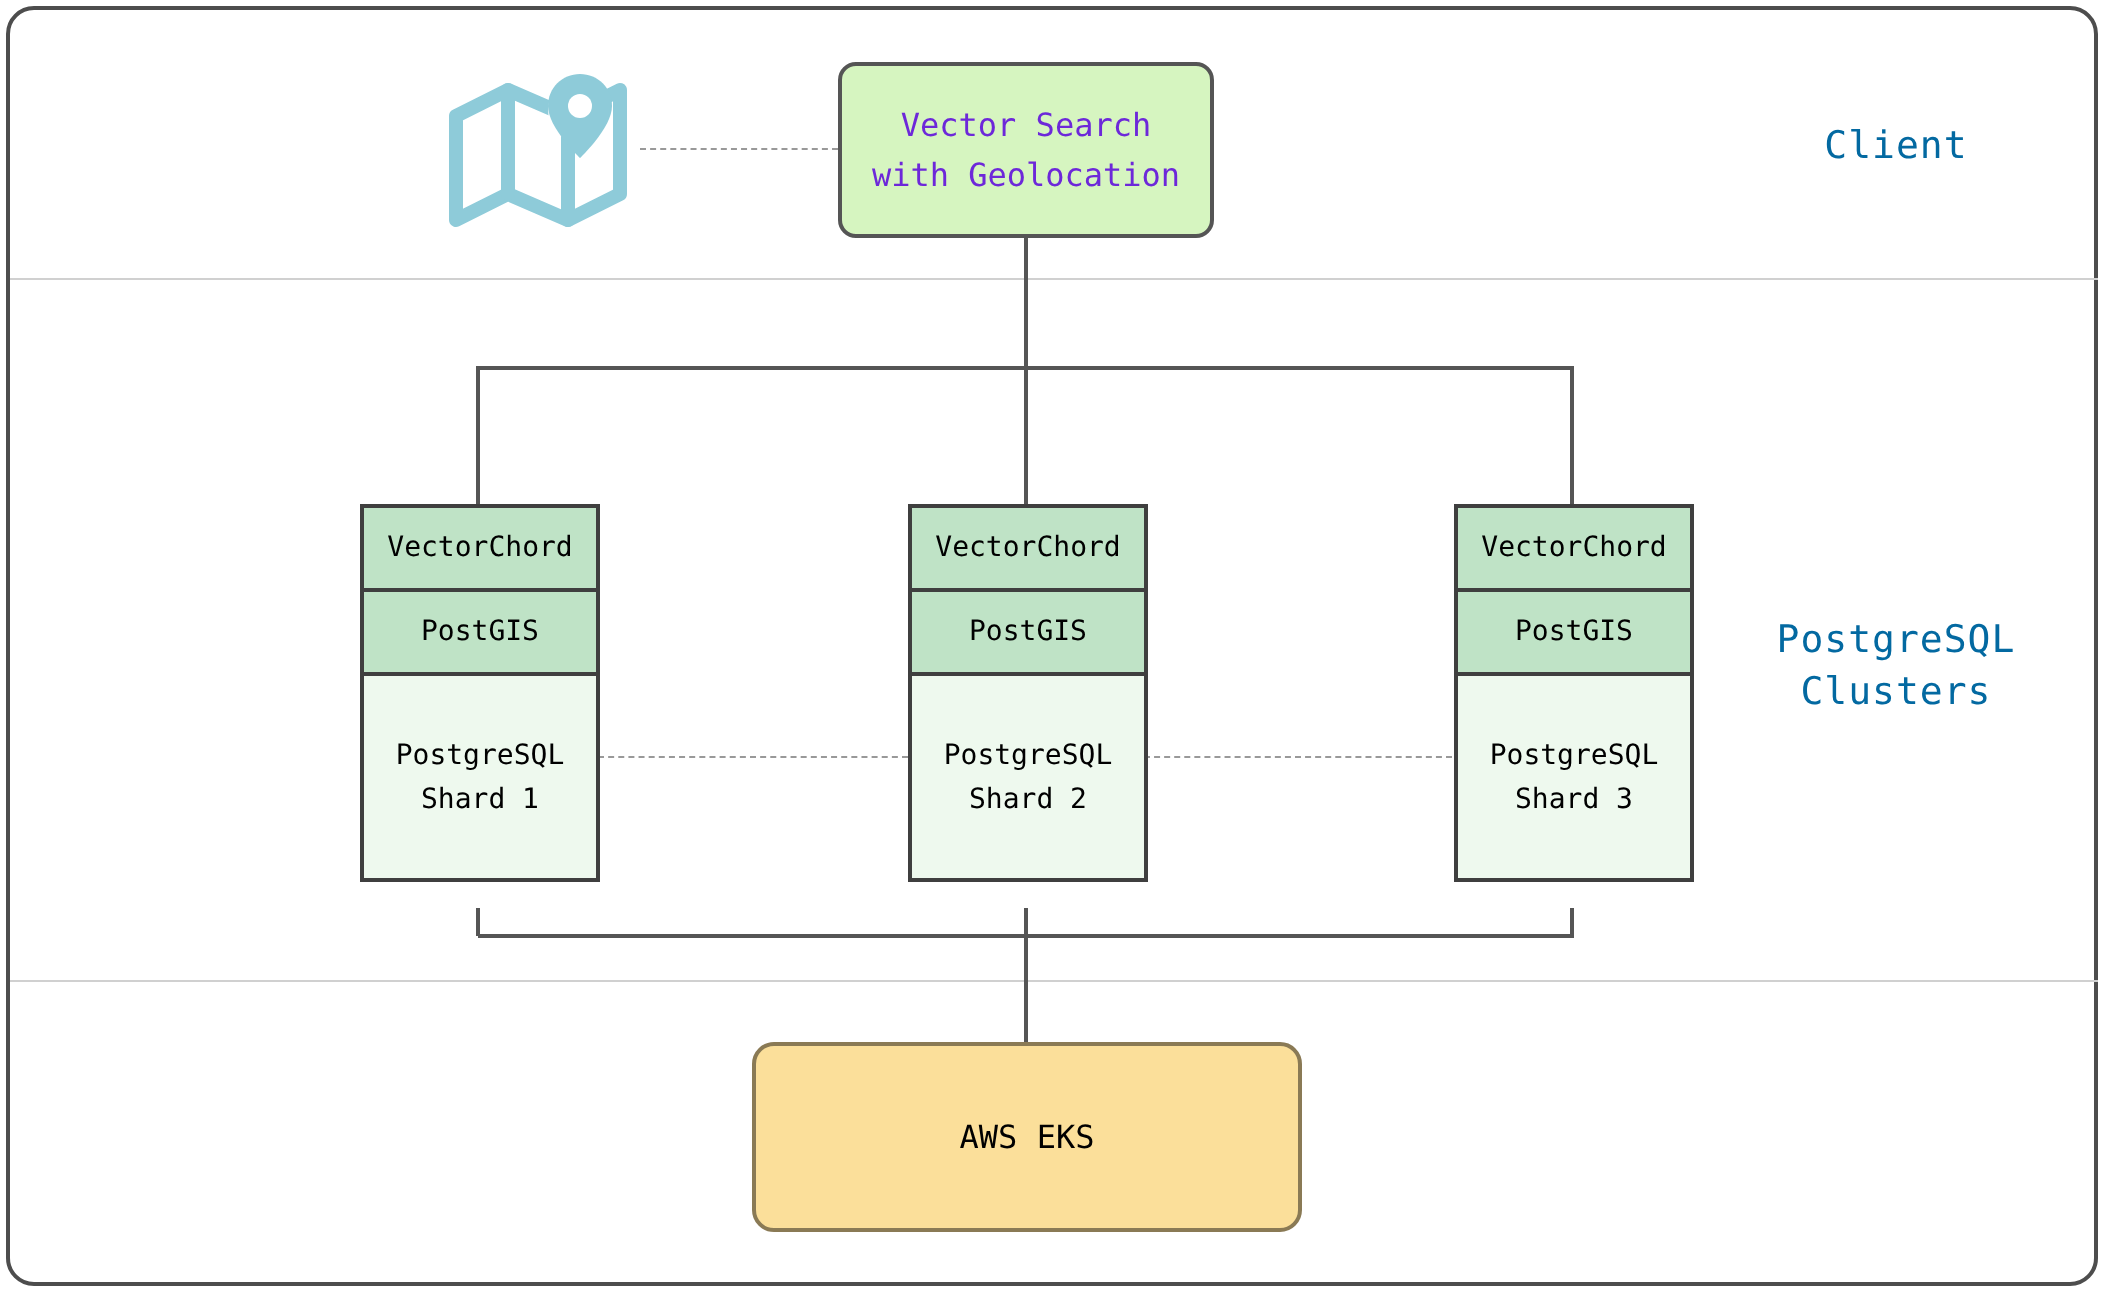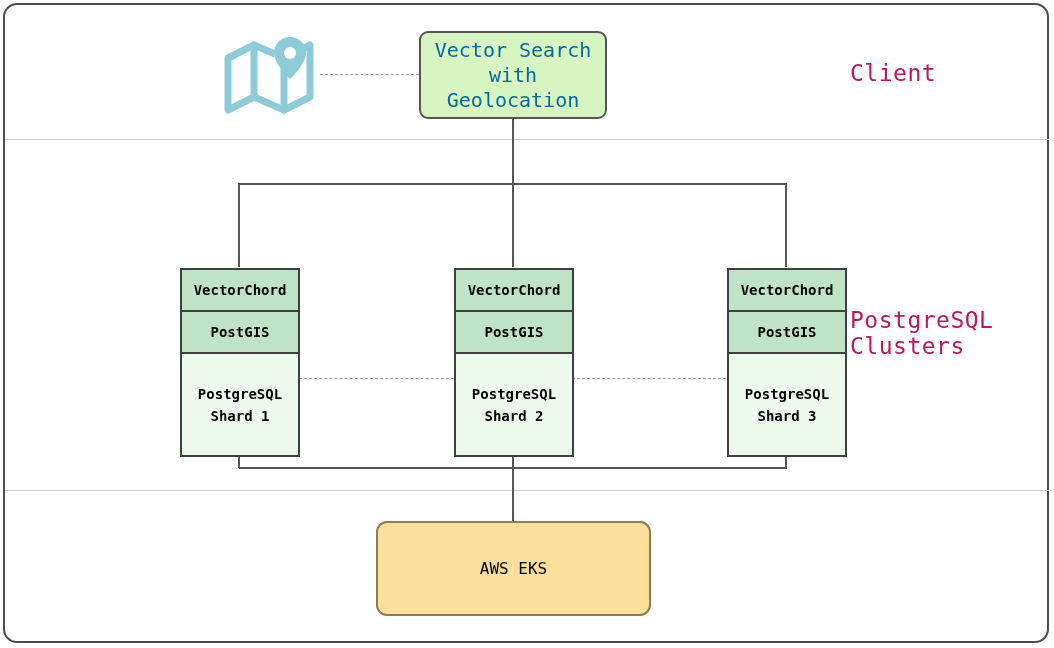--- a/index.html
+++ b/index.html
@@ -36,23 +36,23 @@
     width: 1044px;
     height: 0;
     border-top: 1px solid #d0d0d0;
   }
   #divider-1 { top: 139px; }
   #divider-2 { top: 490px; }
 
   
   .lane-label {
     position: absolute;
-    text-align: left;
-    color: #be185d;
-    font-size: 23px;
+    text-align: center;
+    color: #0369a1;
+    font-size: 19px;
     line-height: 26px;
     letter-spacing: 0.5px;
     white-space: pre-line;
   }
   #lane-label-client      { left: 850px; top: 60px;  width: 196px; }
   #lane-label-postgres    { left: 850px; top: 307px; width: 196px; }
   #lane-label-infra       { left: 850px; top: 547px; width: 196px; }
 
   
   .conn-v, .conn-h {
@@ -98,22 +98,22 @@
     height: 88px;
     box-sizing: border-box;
     background: #d6f5c0;
     border: 2px solid #555555;
     border-radius: 9px;
     display: flex;
     align-items: center;
     justify-content: center;
   }
   #vector-search-label {
-    color: #0369a1;
-    font-size: 20px;
+    color: #6d28d9;
+    font-size: 16px;
     line-height: 25px;
     text-align: center;
     white-space: pre-line;
   }
 
   
   #aws-eks-box {
     position: absolute;
     left: 376px;
     top: 521px;
@@ -129,29 +129,28 @@
   }
   #aws-eks-label {
     color: #000000;
     font-size: 16px;
     text-align: center;
   }
 
   
   .shard-stack {
     position: absolute;
-    top: 268px;
+    top: 252px;
     width: 120px;
     height: 189px;
     box-sizing: border-box;
     border: 2px solid #3f3f3f;
     background: #eef9ee;
     display: flex;
     flex-direction: column;
-    font-weight: bold;
   }
   #shard-stack-1 { left: 180px; }
   #shard-stack-2 { left: 454px; }
   #shard-stack-3 { left: 727px; }
 
   .shard-ext {
     height: 42px;
     box-sizing: border-box;
     background: #bfe3c6;
     border-bottom: 2px solid #3f3f3f;

